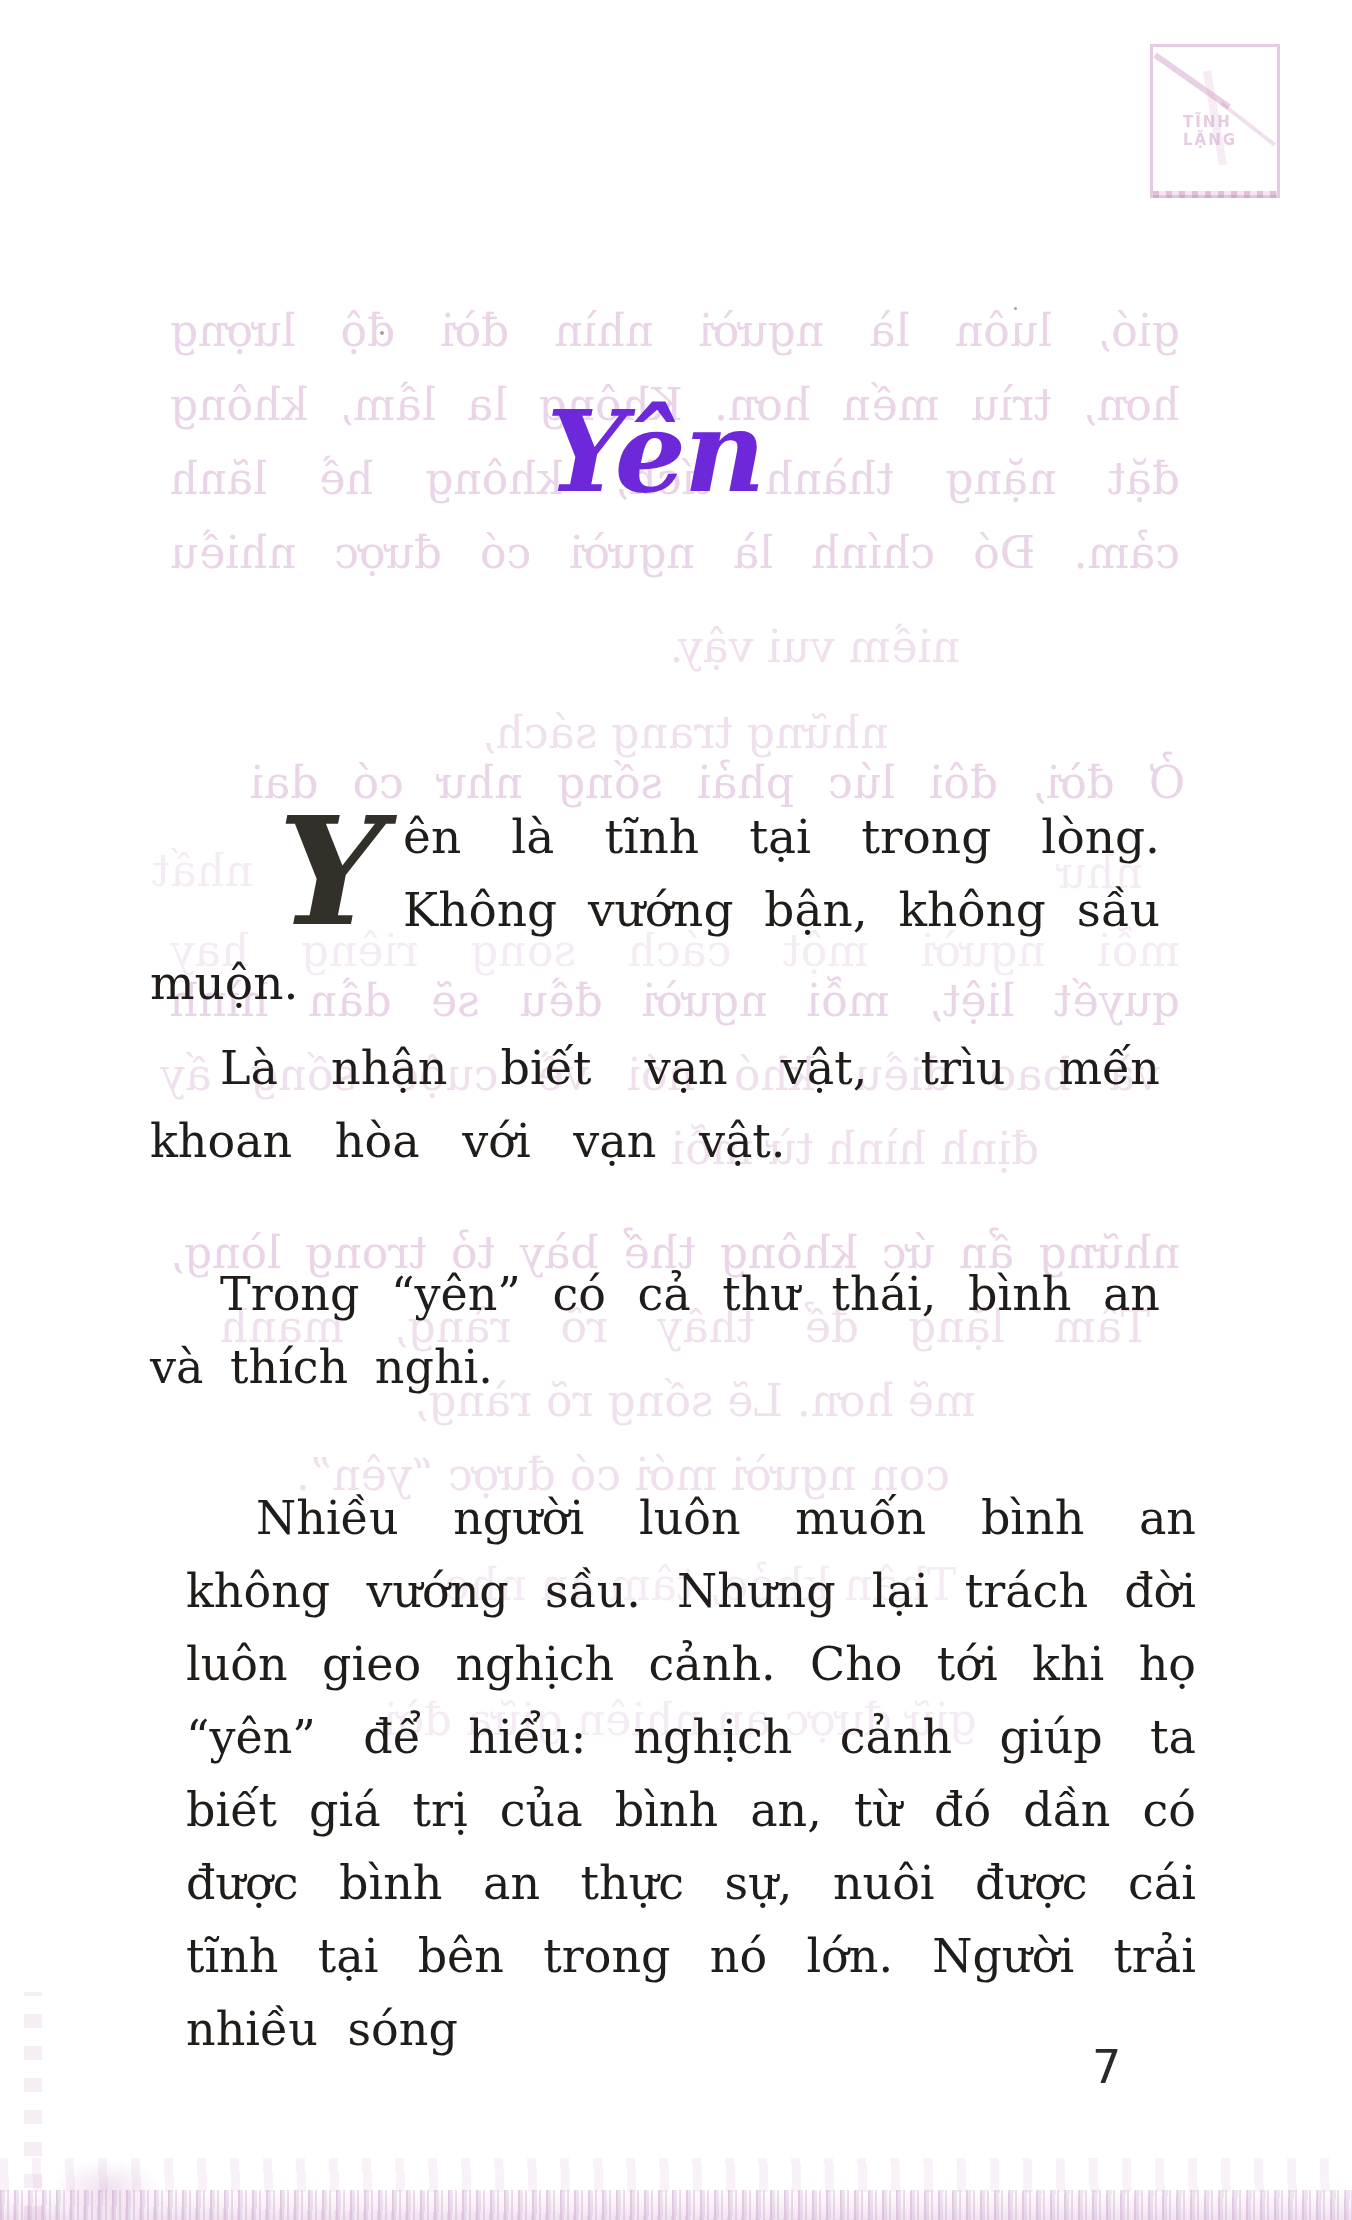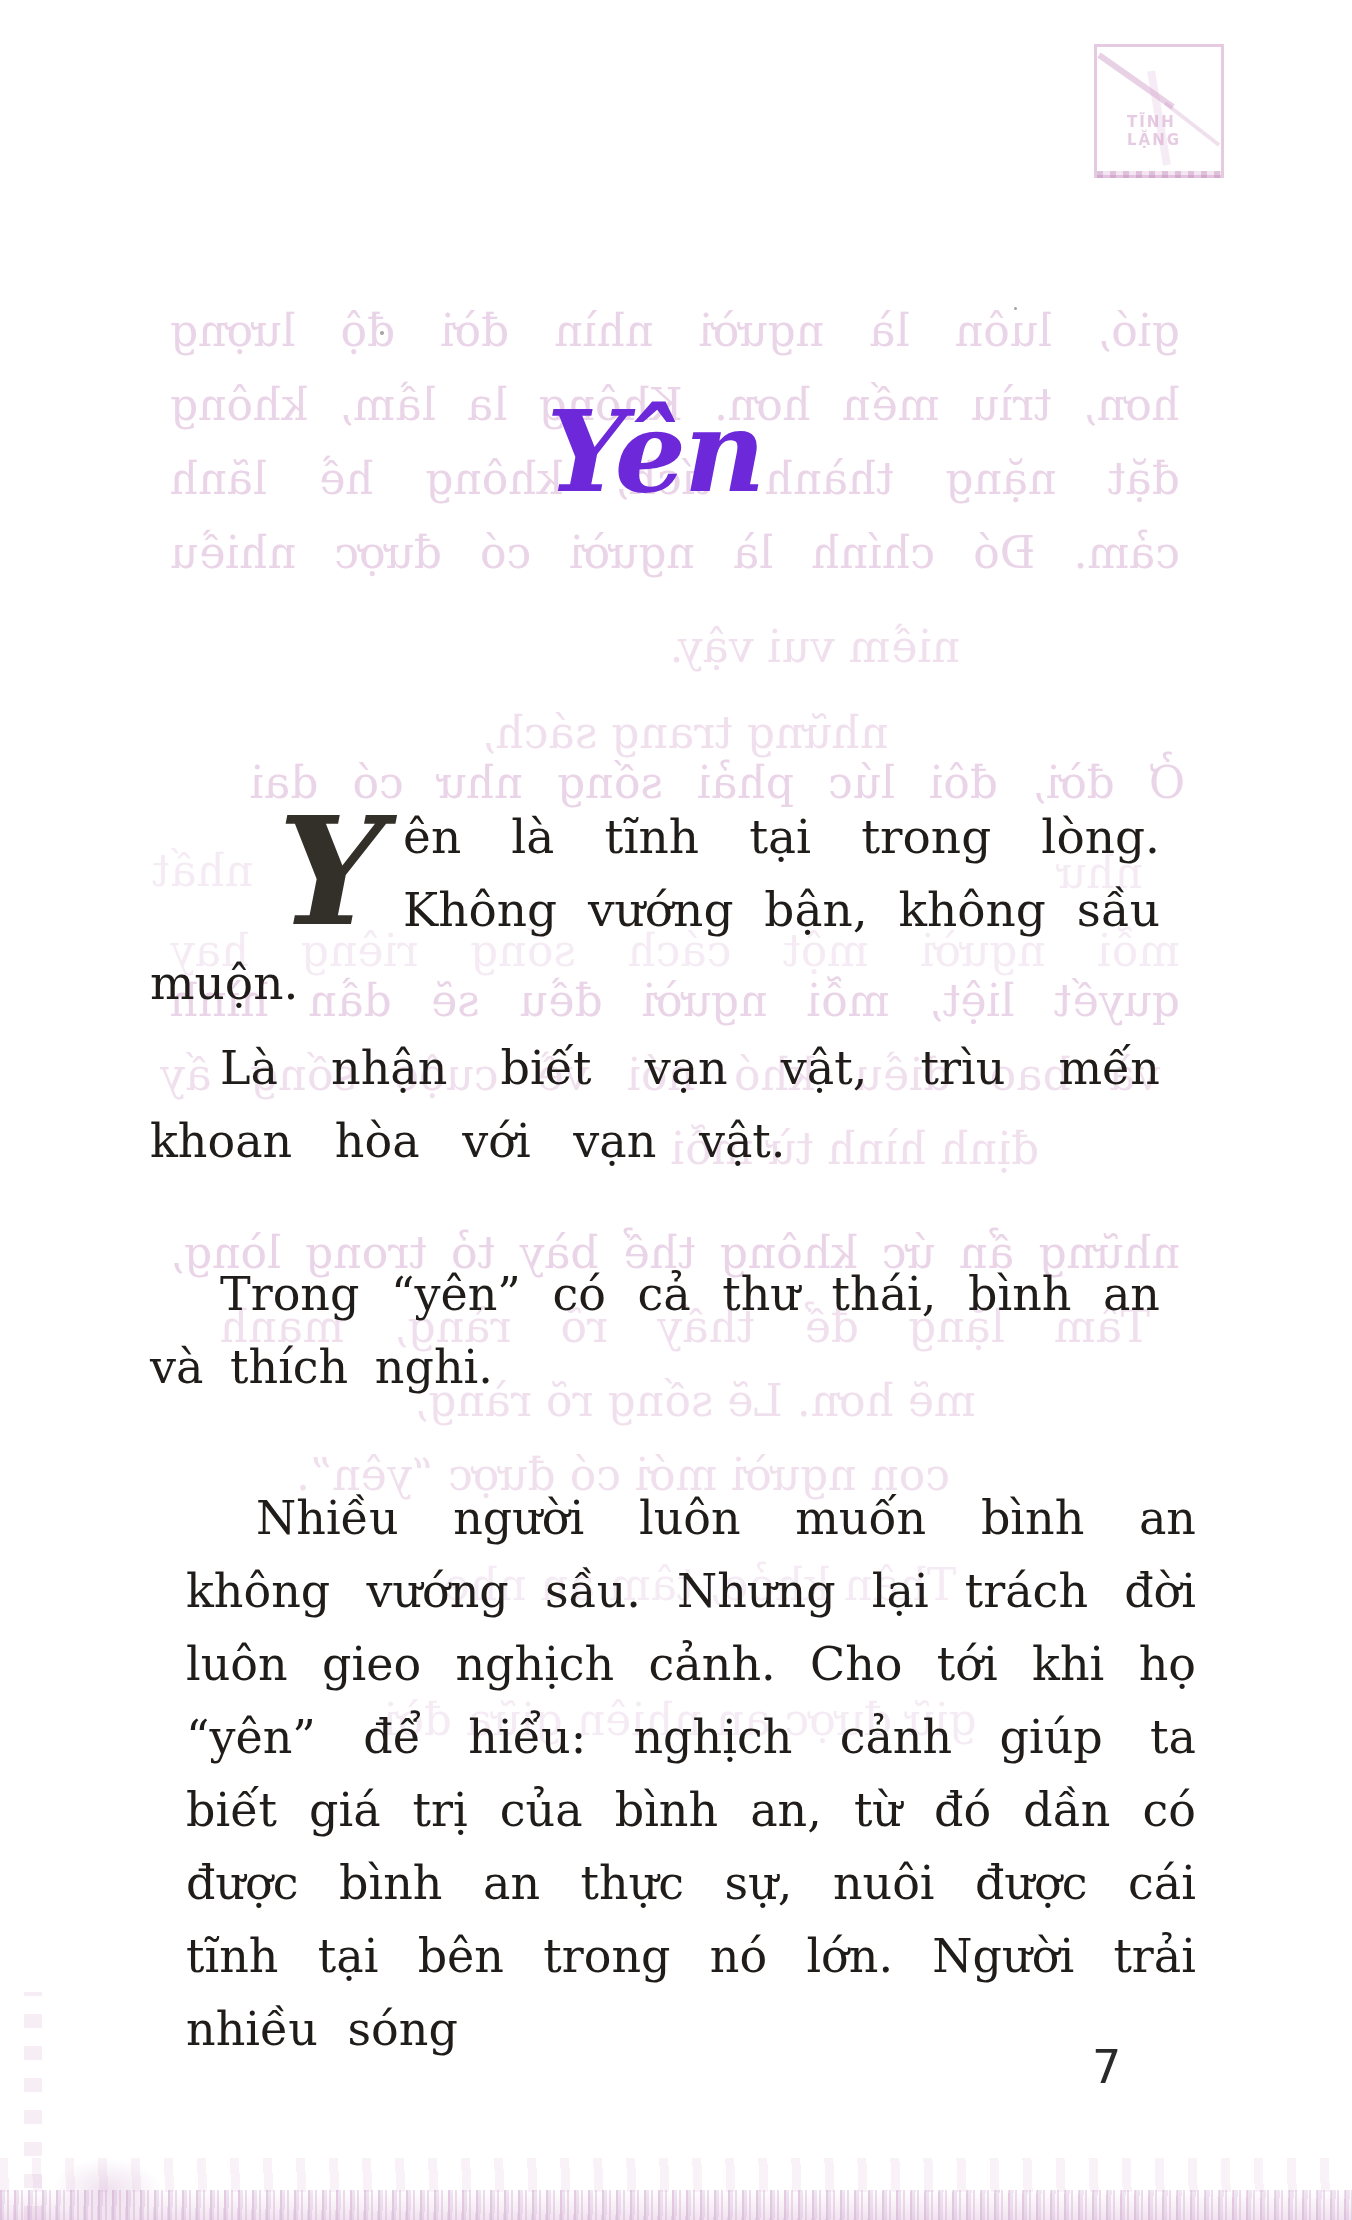--- a/index.html
+++ b/index.html
@@ -24,21 +24,21 @@
     pointer-events:none;
   }
   .ghost.j{white-space:normal;text-align:justify;text-align-last:justify;}
   .ghost.c{text-align:center;}
   .g1{opacity:.85;}
   .g2{opacity:.60;}
   .g3{opacity:.38;}
 
   
   .stamp{
-    position:absolute;left:1094px;top:44px;width:130px;height:134px;
+    position:absolute;left:1150px;top:44px;width:130px;height:154px;
     border:3px solid rgba(209,158,201,.55);
     box-sizing:border-box;
   }
   .stamp svg{position:absolute;left:0;top:0;}
   .stamp .stamp-text{
     position:absolute;left:30px;top:66px;
     font-family:"DejaVu Sans", sans-serif;
     font-size:15px;line-height:18px;font-weight:bold;
     color:rgba(205,152,197,.50);
     letter-spacing:2px;

